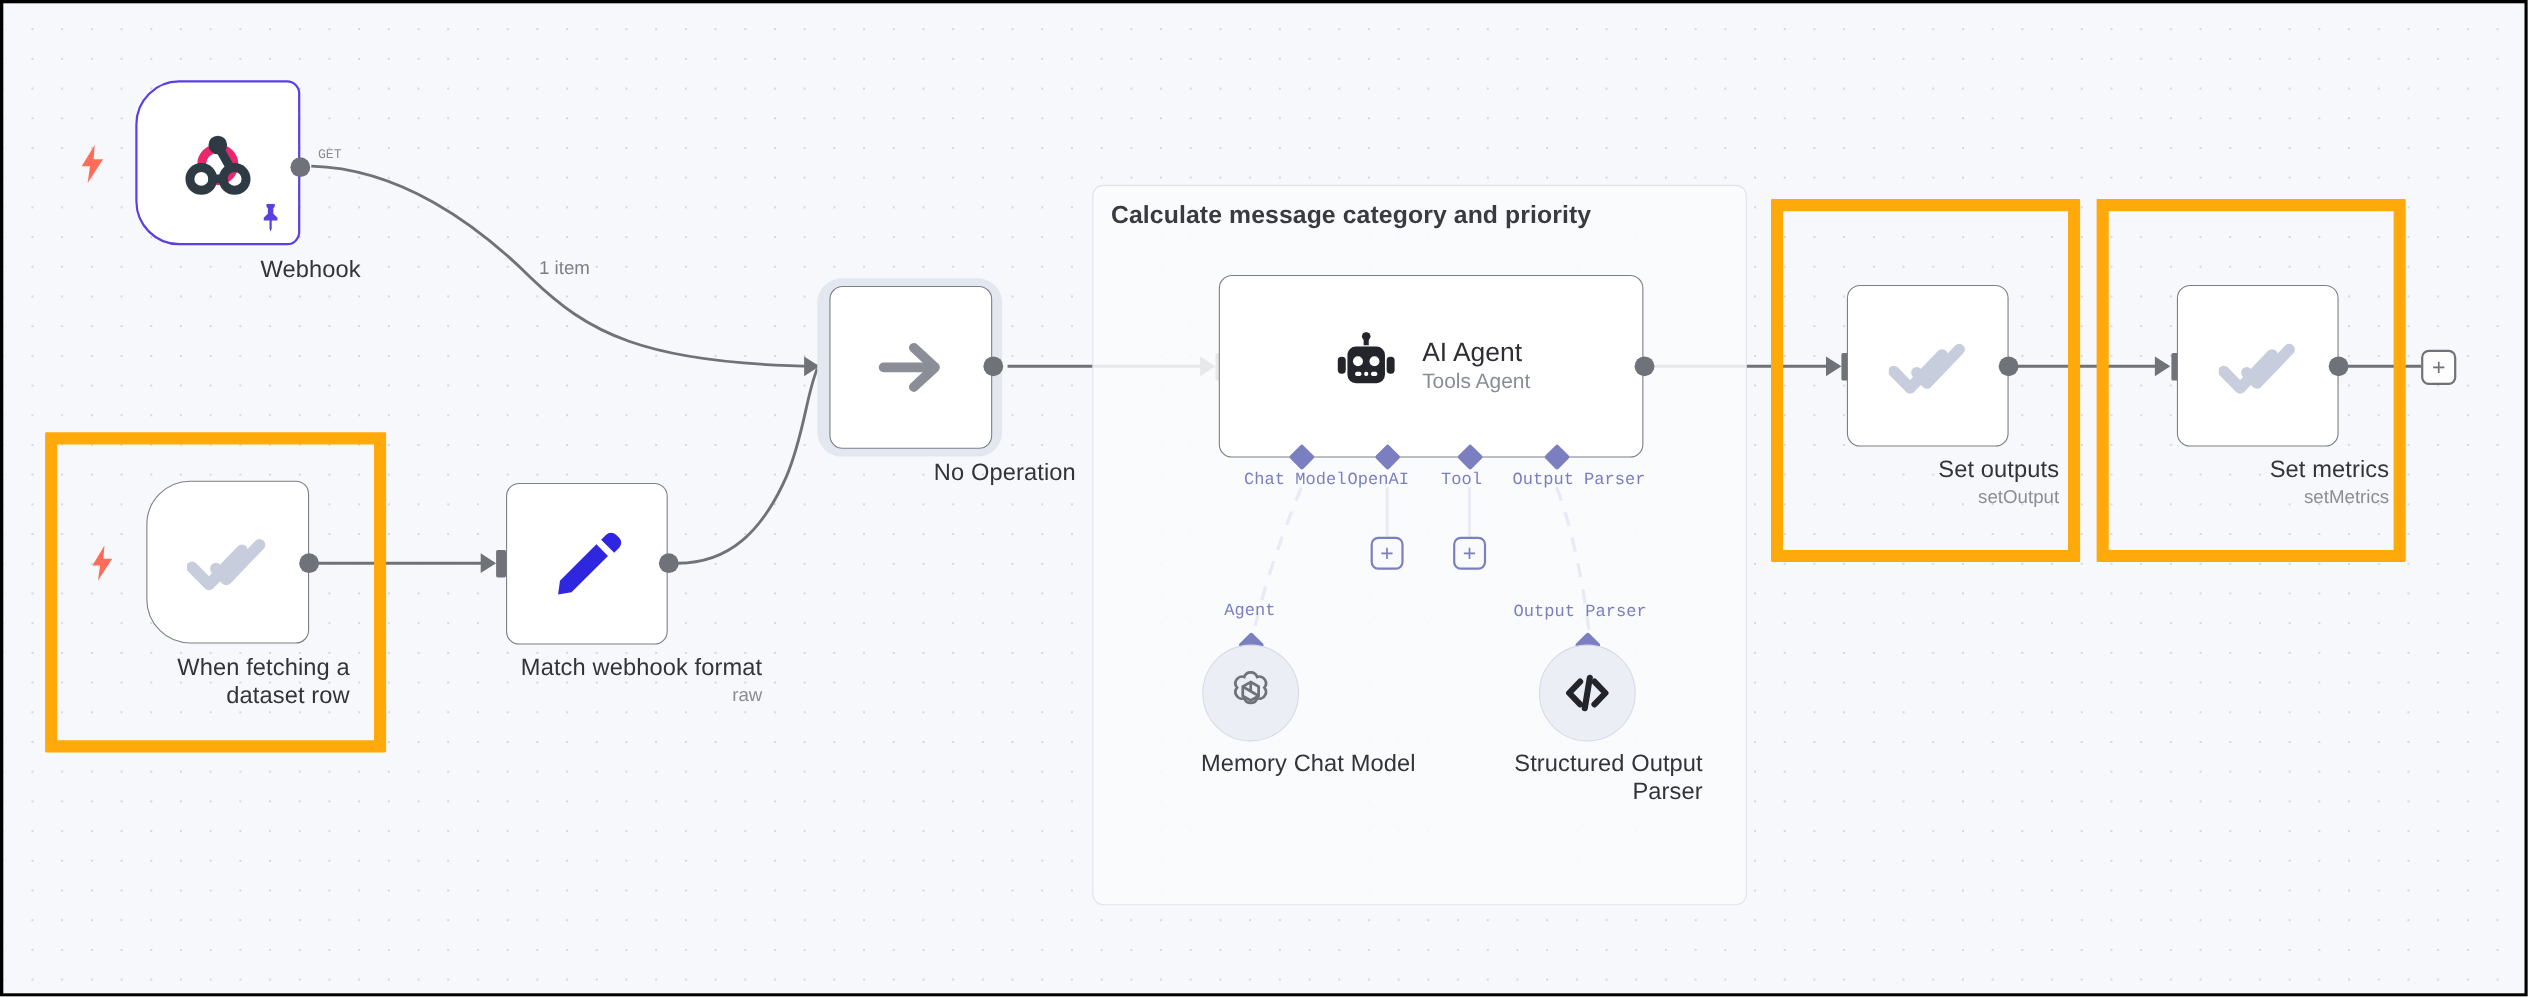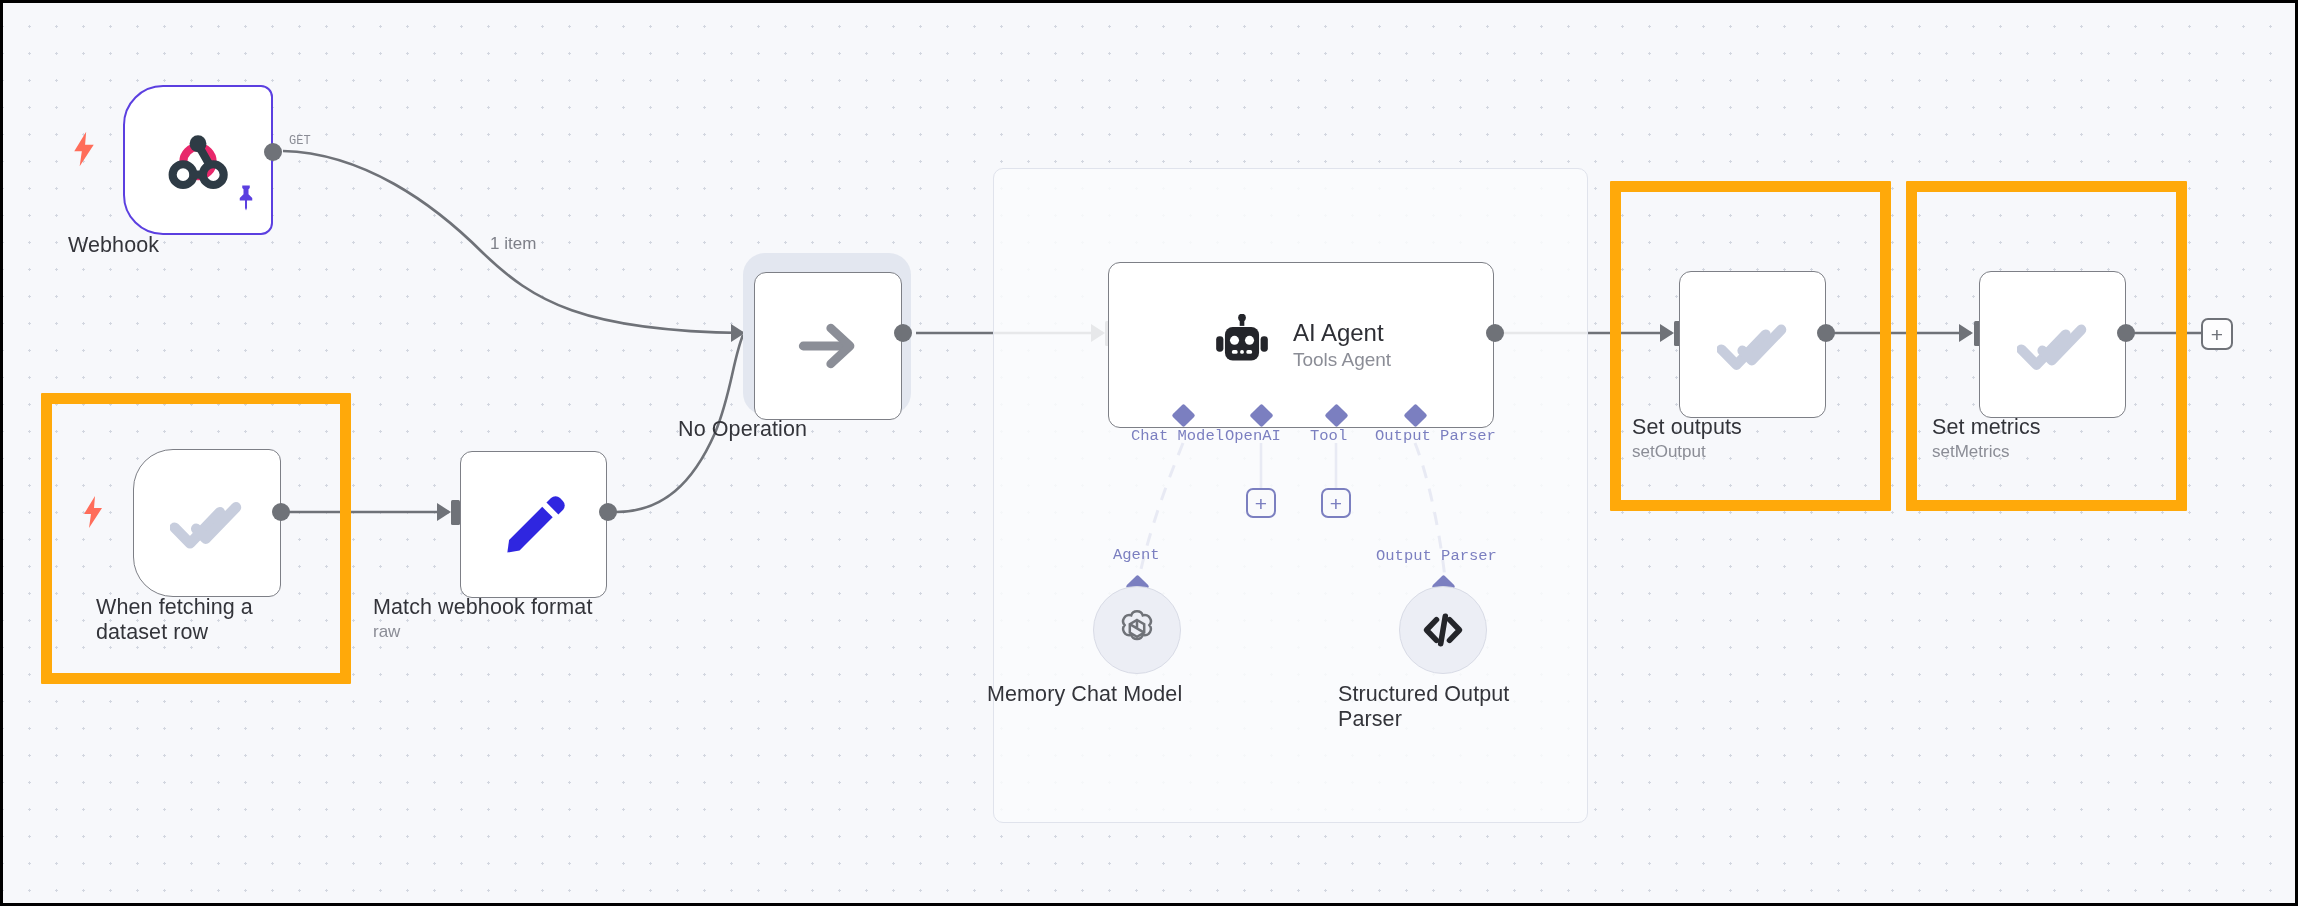--- a/index.html
+++ b/index.html
@@ -17,32 +17,32 @@
     background-size: 27px 27px;
     background-position: 13px 10px;
     border: 3px solid #000;
     overflow: hidden;
   }
   #edges { position:absolute; left:0; top:0; width:2298px; height:906px; pointer-events:none; }
 
   
   .node { position:absolute; }
   .box {
-    position:absolute; left:0; top:12px;
+    position:absolute; left:0; top:0;
     background:#fff;
     border:1.6px solid #7d7f86;
     border-radius: 12px;
     display:flex; align-items:center; justify-content:center;
   }
   .box.trigger { border-radius: 40px 12px 12px 40px; }
   .box.webhook-border { border:2.2px solid #5b3fe0; border-radius: 40px 12px 12px 40px; }
 
   .labels {
     position:absolute; left:50%; transform:translateX(-50%);
-    text-align:left; white-space:normal;
+    text-align:right; white-space:normal;
   }
   .ntitle { font-size:21.5px; color:#33343a; line-height:25px; letter-spacing:.1px; }
   .nsub   { font-size:17px; color:#8b8d96; line-height:22px; margin-top:1px; }
 
   
   .outdot {
     position:absolute; width:18px; height:18px; border-radius:50%;
     background:#6f7278;
   }
 
@@ -164,20 +164,21 @@
     <path d="M 1258 440 L 1258 485" fill="none" stroke="#7b7fc0" stroke-width="2.6"></path>
     <path d="M 1333 440 L 1333 485" fill="none" stroke="#7b7fc0" stroke-width="2.6"></path>
     <path d="M 1412 440 C 1424 470 1436 522 1442 575" fill="none" stroke="#7b7fc0" stroke-width="3" stroke-dasharray="13 11"></path>
   </svg>
 
   <div class="hl" style="left:38px; top:390px; width:310px; height:291px;"></div>
   <div class="hl" style="left:1607px; top:178px; width:281px; height:330px;"></div>
   <div class="hl" style="left:1903px; top:178px; width:281px; height:330px;"></div>
 
   <div class="group-frame" style="left:990px; top:165px; width:595px; height:655px;"></div>
+  <div class="group-title" style="left:1007px; top:180px;">Calculate message category and priority</div>
 
   <div class="node" style="left:120px; top:70px;">
     <div class="box webhook-border" style="width:150px; height:150px;">
       <svg width="78" height="78" viewBox="0 0 24 24">
         <g fill="none" stroke-linecap="round" stroke-linejoin="round" stroke-width="2.5">
           <path d="M7.5 12.5 A4.5 4.5 0 1 1 12 17" stroke="#e8286b"></path>
           <path d="M12 7.2 L15.4 13.2" stroke="#2e3b45"></path>
           <circle cx="12" cy="7" r="2.6" fill="#2e3b45" stroke="none"></circle>
           <circle cx="7.4" cy="16.5" r="3.2" fill="none" stroke="#2e3b45"></circle>
           <circle cx="16.7" cy="16.5" r="3.2" fill="none" stroke="#2e3b45"></circle>

